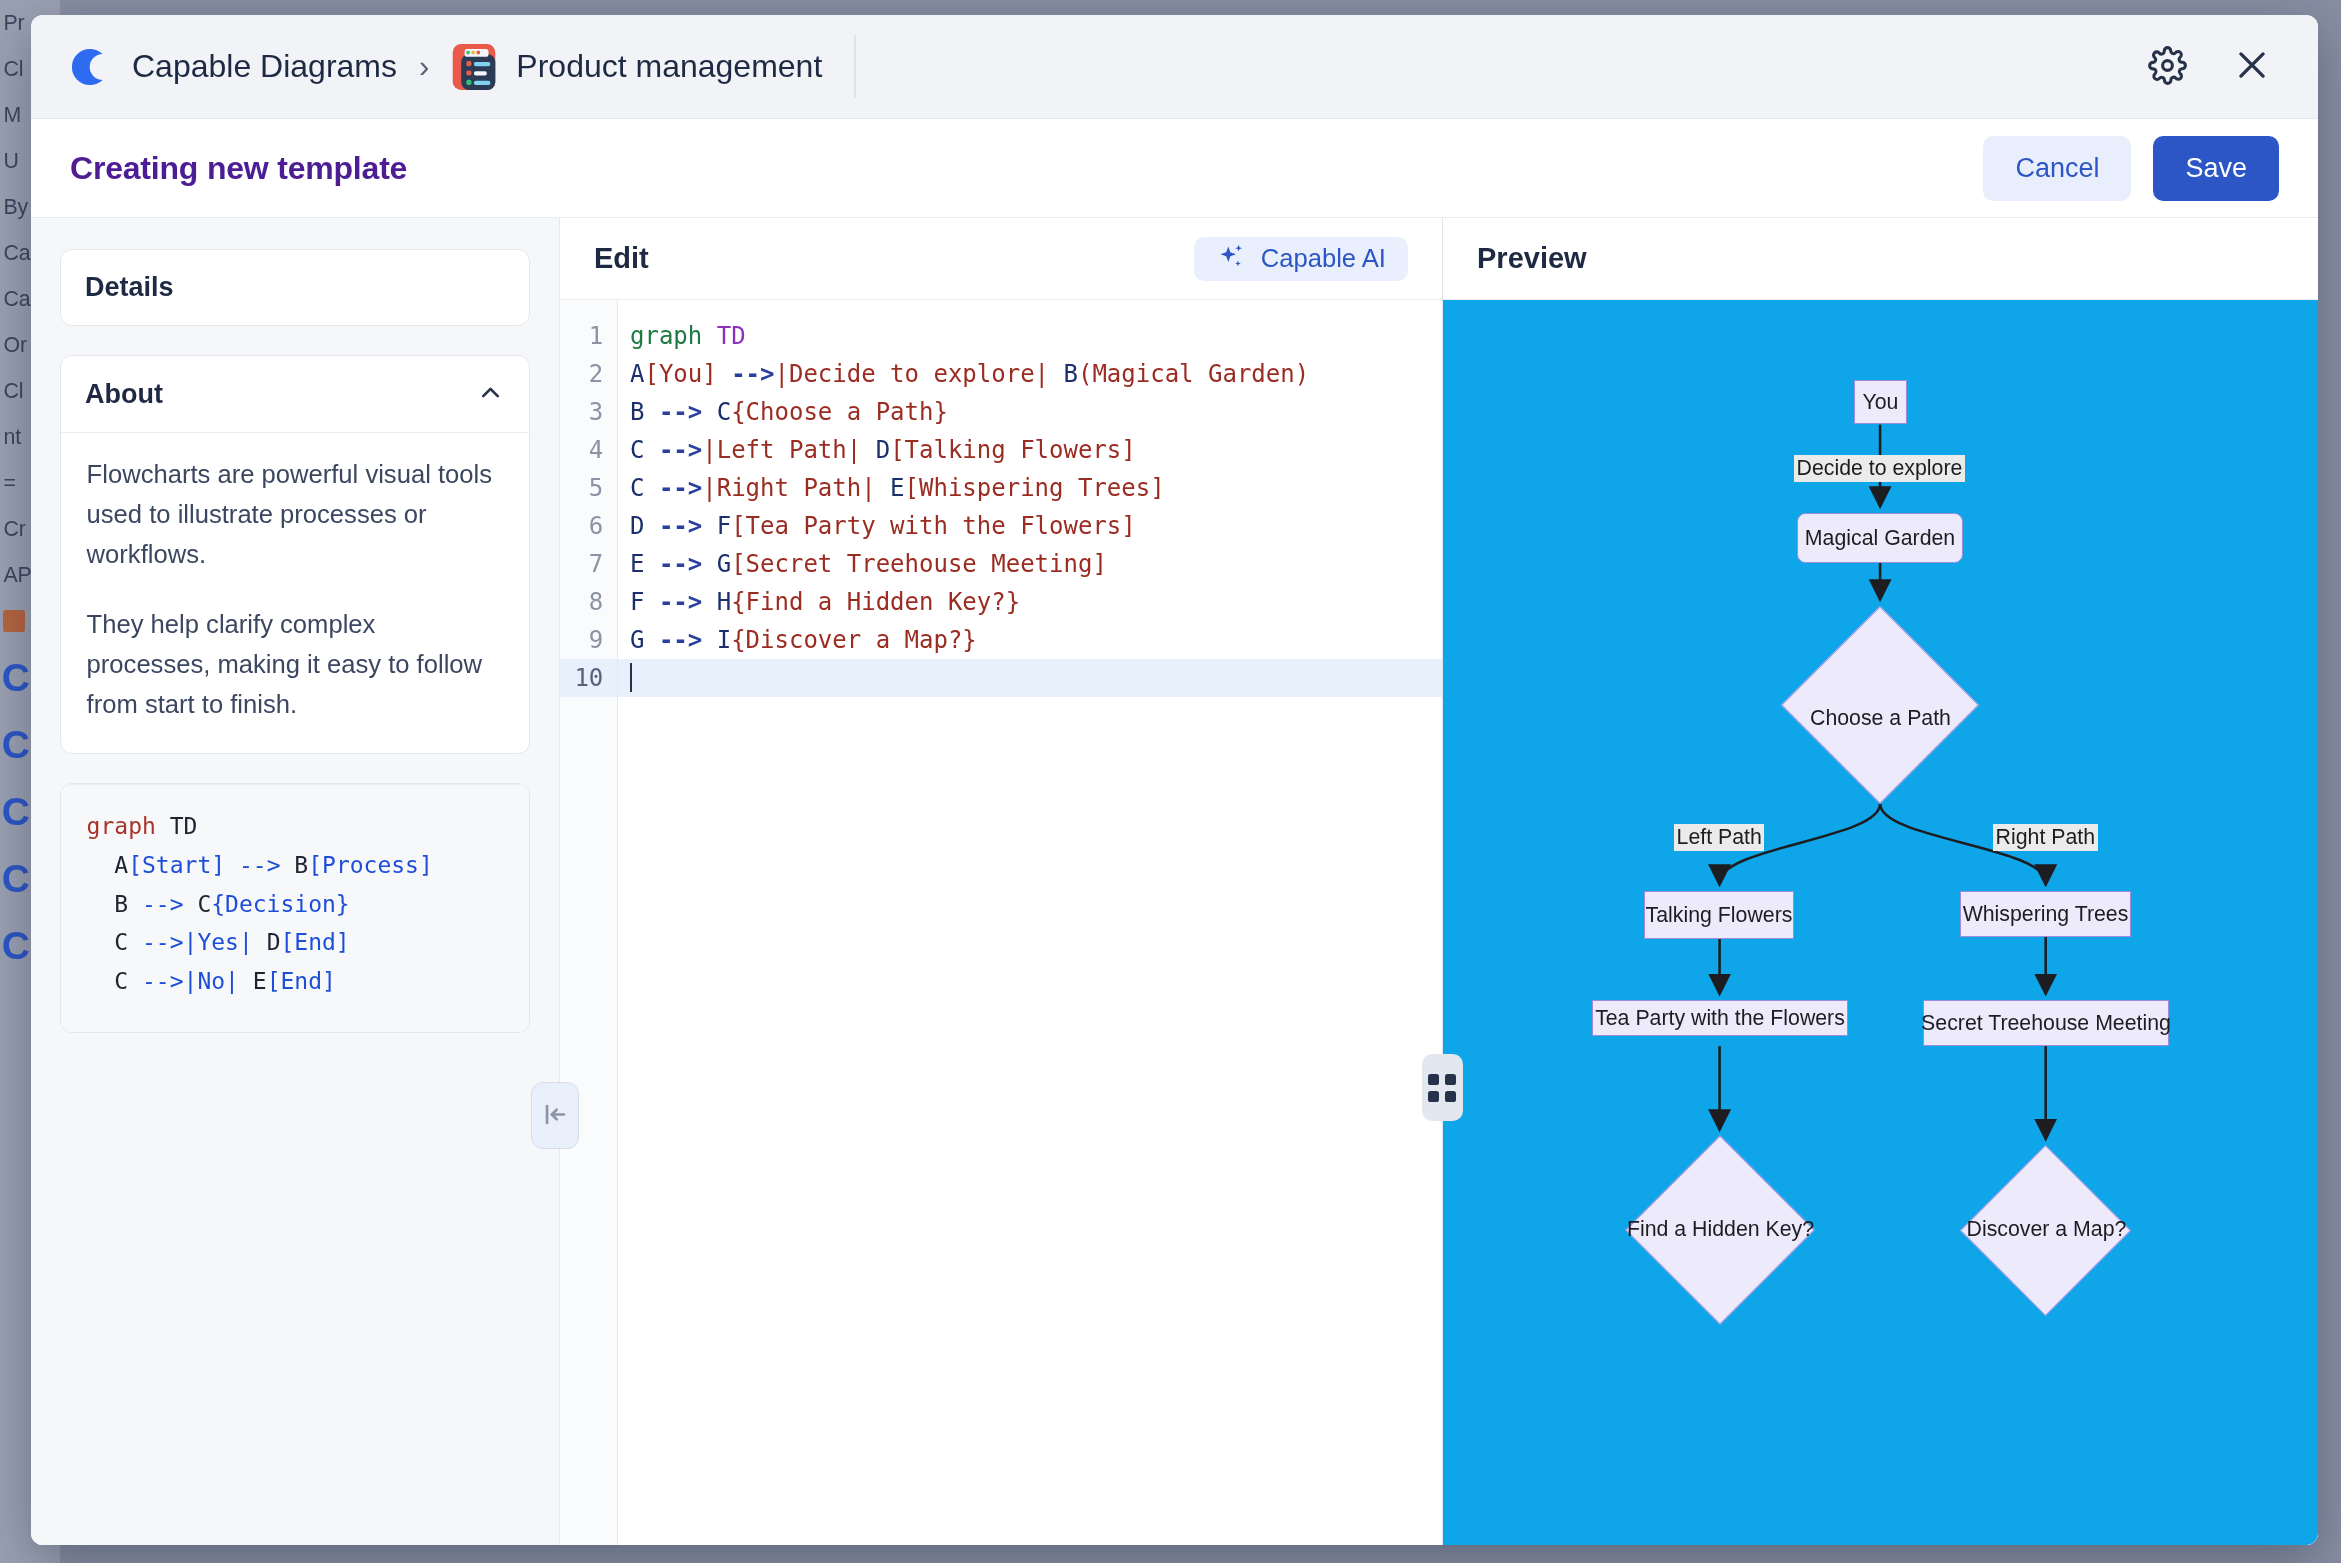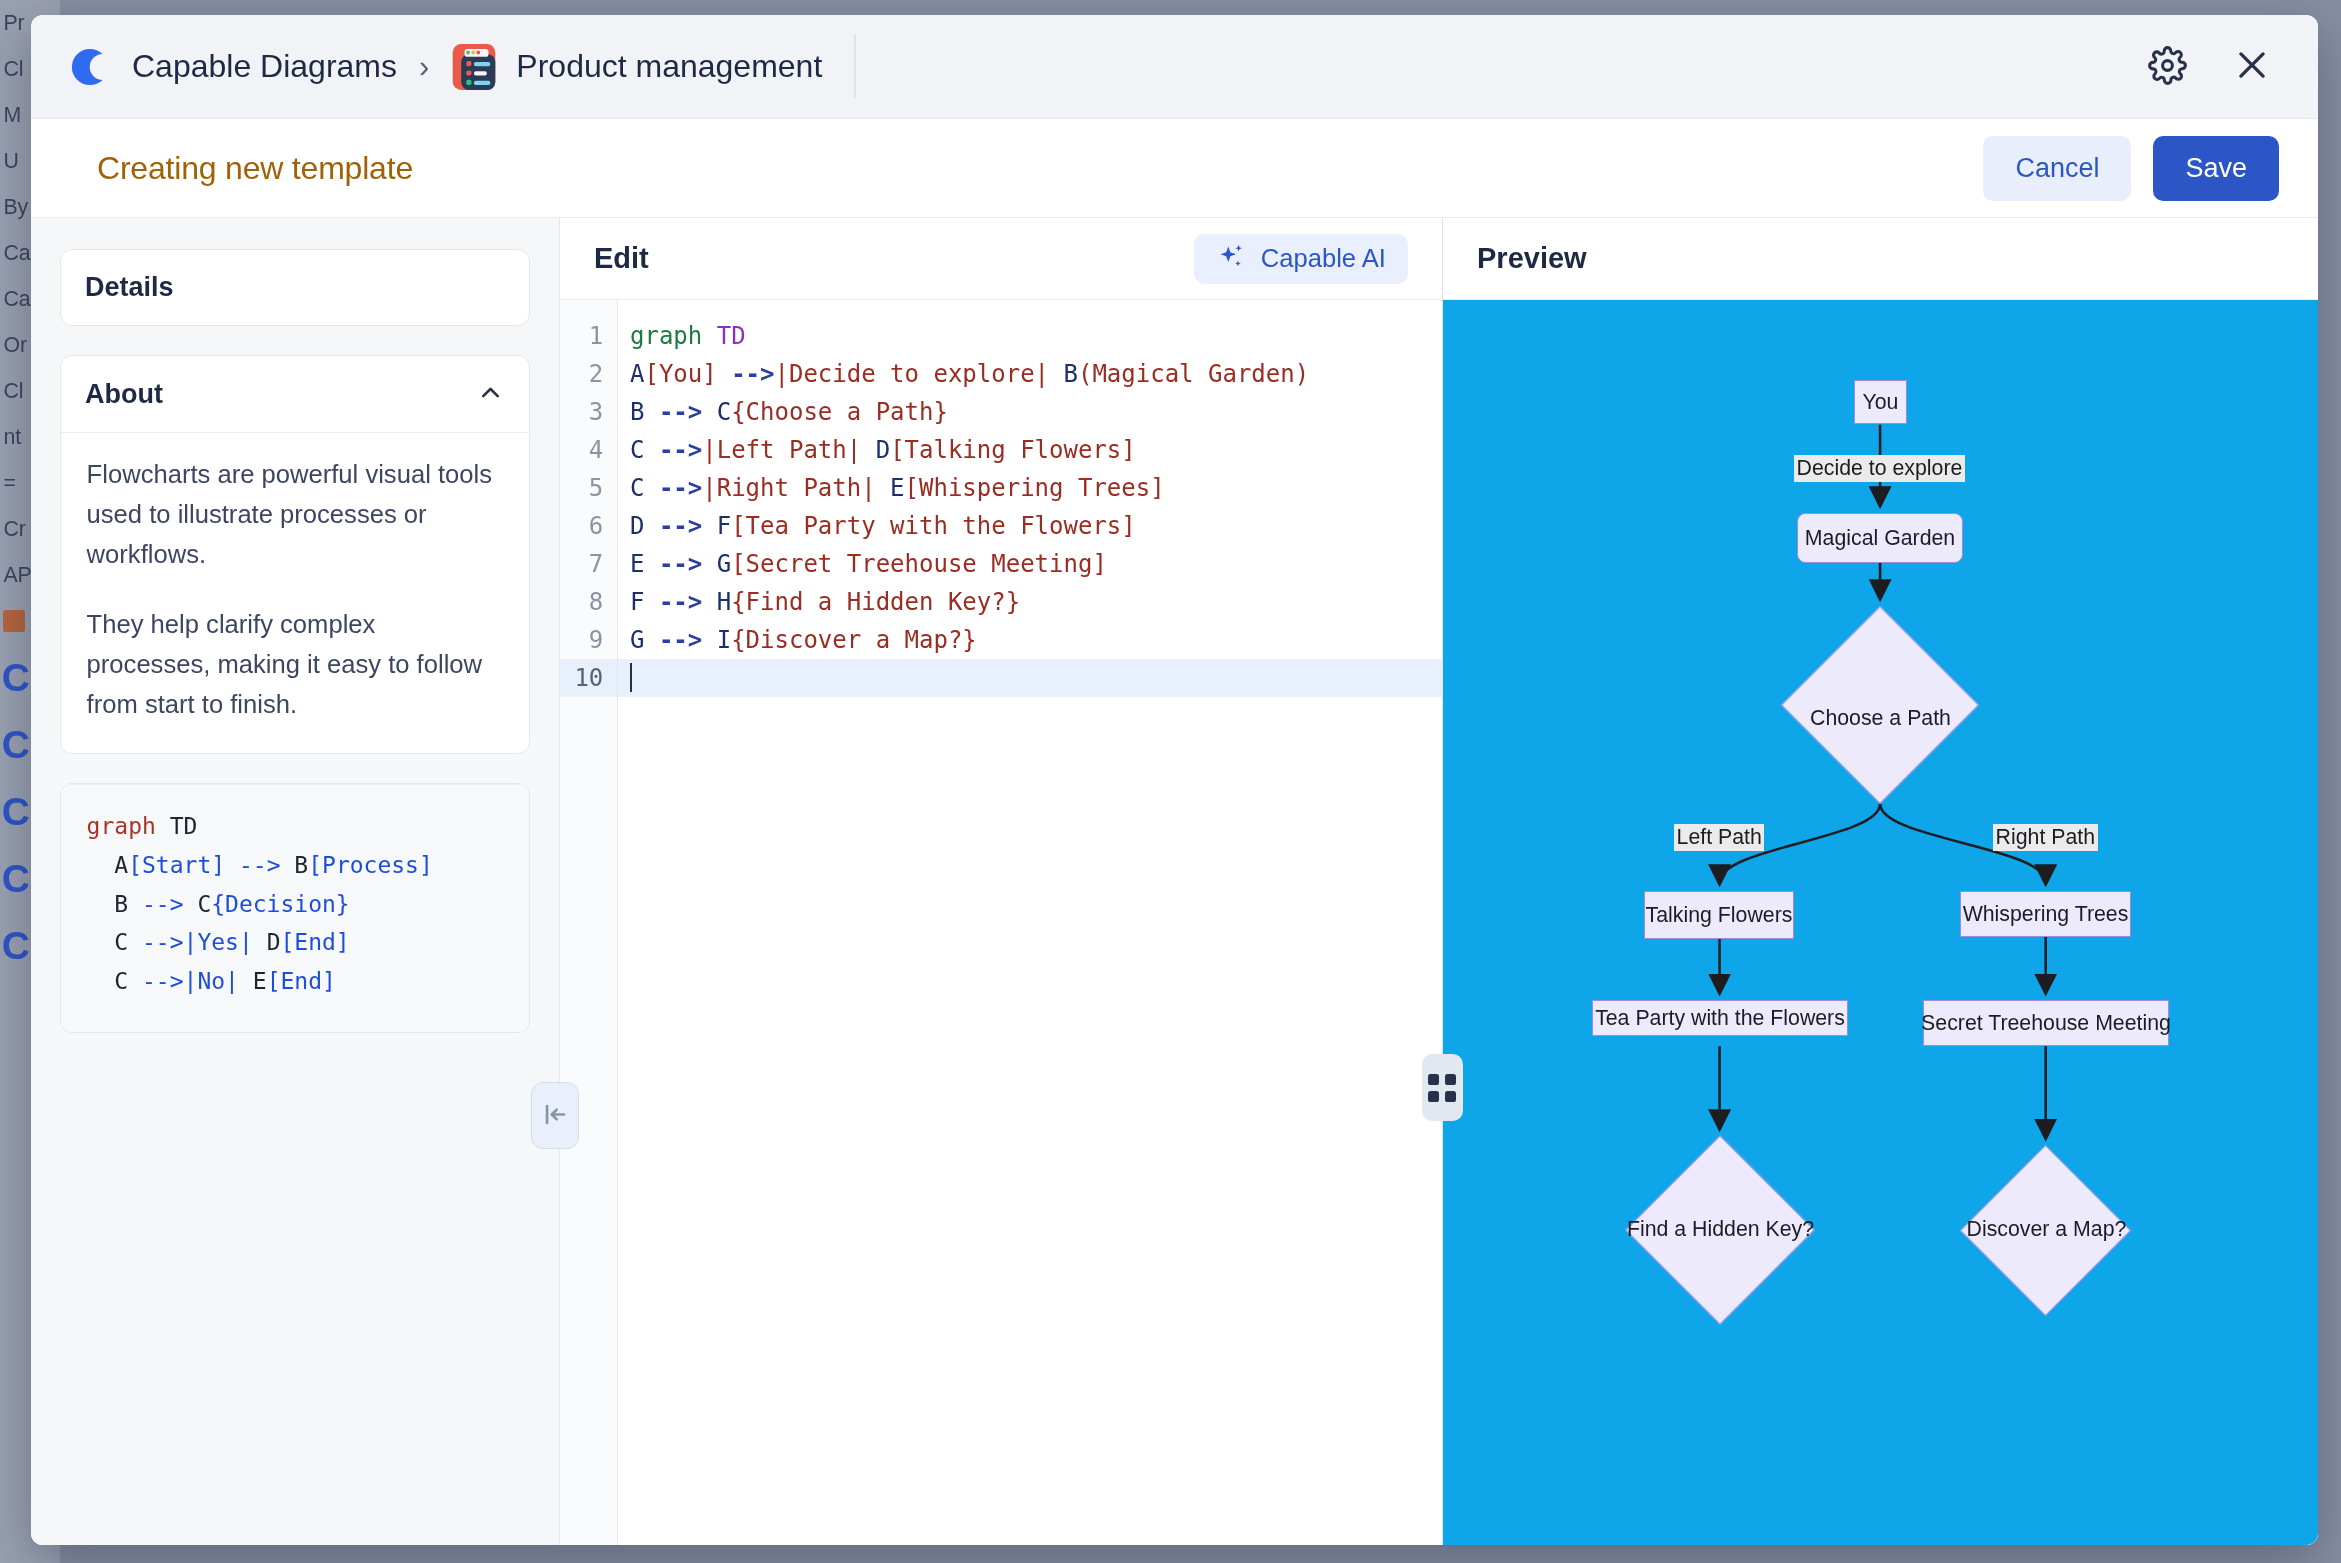--- a/index.html
+++ b/index.html
@@ -74,21 +74,21 @@
 
   
   #title-bar {
     height: 99px; flex: 0 0 99px;
     background: #ffffff;
     display: flex; align-items: center;
     padding: 0 39px 0 39px;
     border-bottom: 0.9px solid #e8eaef;
   }
   #page-title {
-    font-size: 32px; font-weight: 400; color: #a16207; letter-spacing: -0.2px; margin-left: 27px;
+    font-size: 32px; font-weight: 700; color: #4c1d95; letter-spacing: -0.2px;
   }
   #title-actions { margin-left: auto; display: flex; align-items: center; gap: 22px; }
   .btn {
     font-size: 27px; border-radius: 10.2px; border: none; cursor: pointer;
     font-family: "Liberation Sans", sans-serif;
     padding: 0 32px; height: 65px; line-height: 65px;
   }
   #cancel-button { background: #e8eefc; color: #2c56c6; }
   #save-button { background: #2c56c6; color: #ffffff; }
 
@@ -144,21 +144,21 @@
     border-right: 0.9px solid #e0e3ea;
   }
   .pane-head {
     height: 82px; flex: 0 0 82px; display: flex; align-items: center;
     padding: 0 34px; background: #ffffff; border-bottom: 0.9px solid #eceef2;
   }
   .pane-title { font-size: 29px; font-weight: 700; color: #1e2a44; }
   #capable-ai-button {
     margin-left: auto; display: flex; align-items: center; gap: 13.7px;
     background: #e9effd; color: #2c56c6; border-radius: 10.2px;
-    padding: 0 22px; height: 50px; cursor: pointer;
+    padding: 0 22px; height: 44px; cursor: pointer;
   }
   #capable-ai-button .label { font-size: 25.6px; }
 
   #code-area { flex: 1 1 auto; display: flex; min-height: 0; background: #ffffff; }
   #gutter {
     width: 58px; flex: 0 0 58px; background: #fafbfc;
     border-right: 0.9px solid #e6e8ed;
     font-family: "DejaVu Sans Mono", monospace;
     font-size: 24px; color: #8b93a5; text-align: right;
     padding-top: 17px;

